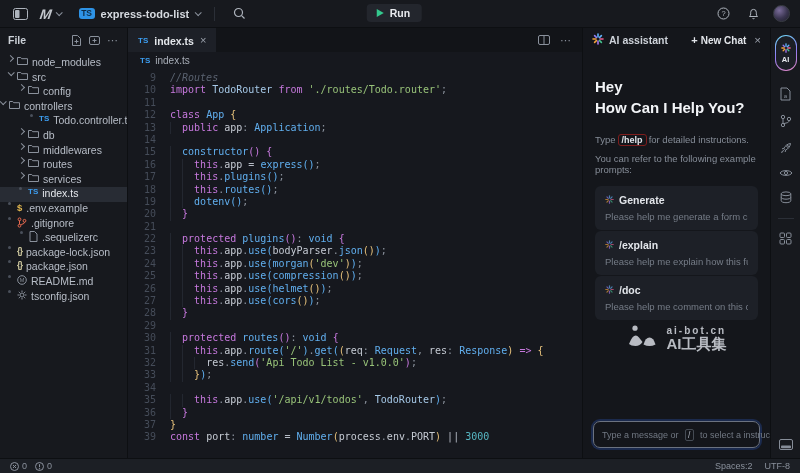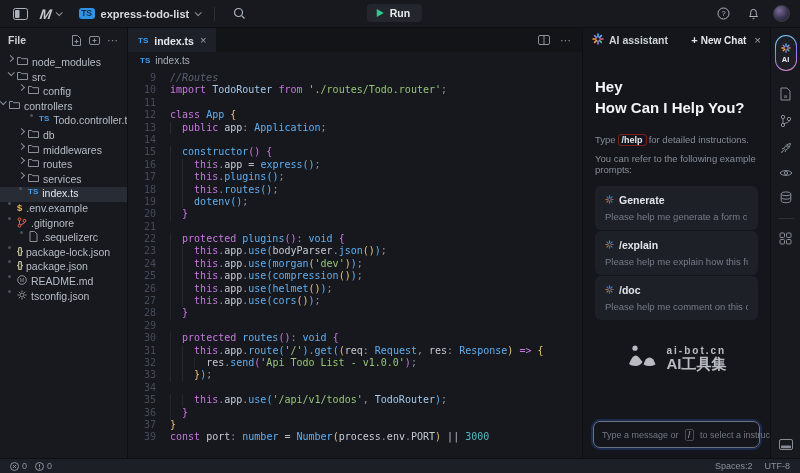--- a/index.html
+++ b/index.html
@@ -77,21 +77,21 @@
   .ai-body{ flex:1; padding:0 12px; display:flex; flex-direction:column; overflow:hidden;}
   .hey{ margin-top:24px; font-size:15px; font-weight:700; color:#f2f4f7; line-height:21px;}
   .helpline{ margin-top:16px; font-size:9.5px; color:#868d98;}
   .kbd{ display:inline-block; border:1px solid #7f1d1d; border-radius:3px; padding:0 3px;
     font-weight:700; color:#dfe3e9; font-size:9px; margin:0 2px;}
   .prompts-intro{ margin-top:7px; font-size:9.5px; color:#868d98;}
   .cards{ margin-top:11px; display:flex; flex-direction:column; gap:1px;}
   .card{ background:#1d2027; border-radius:6px; padding:8px 10px; cursor:pointer;}
   .card-title{ display:flex; align-items:center; gap:5px; font-size:10.5px; font-weight:700; color:#e2e5ea;}
   .card-desc{ margin-top:5px; font-size:9.5px; color:#757c87; white-space:nowrap; overflow:hidden;}
-  .wm{ margin-top:24px; display:flex; align-items:center; justify-content:center; gap:8px; opacity:.92;}
+  .wm{ margin-top:4px; display:flex; align-items:center; justify-content:center; gap:8px; opacity:.92;}
   .wm-txt{ display:flex; flex-direction:column; line-height:1.1;}
   .wm-a{ font-size:10px; font-weight:700; letter-spacing:2px; color:#c6cad1;}
   .wm-b{ font-size:15px; font-weight:700; color:#c6cad1;}
   .chatwrap{ padding:10px; }
   .chatbox{ display:flex; align-items:center; gap:4px; border:1px solid #6b7280; border-radius:7px;
     height:27px; padding:12px 8px; box-shadow:0 0 0 2px rgba(56,116,255,.22); cursor:text;}
   .ph{ font-size:9px; color:#717883; white-space:nowrap;}
   .slash-kbd{ display:inline-block; border:1px solid #454b54; border-radius:2px; padding:0 2.5px;
     font-size:8.5px; color:#aab0ba; margin:0 2px;}
   .send{ margin-left:auto; flex:0 0 auto;}

